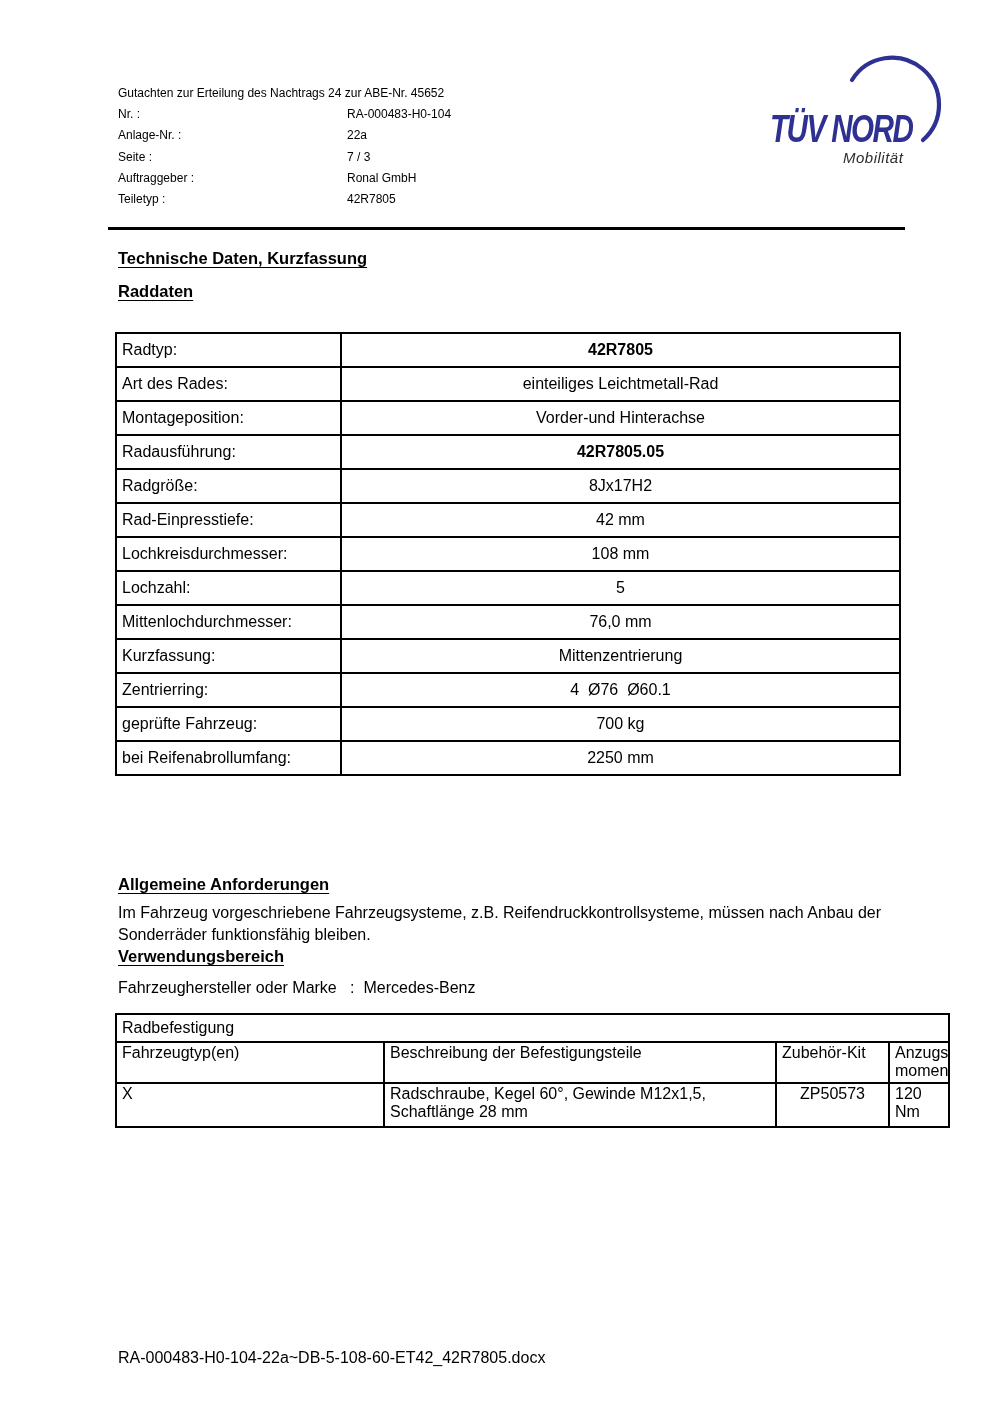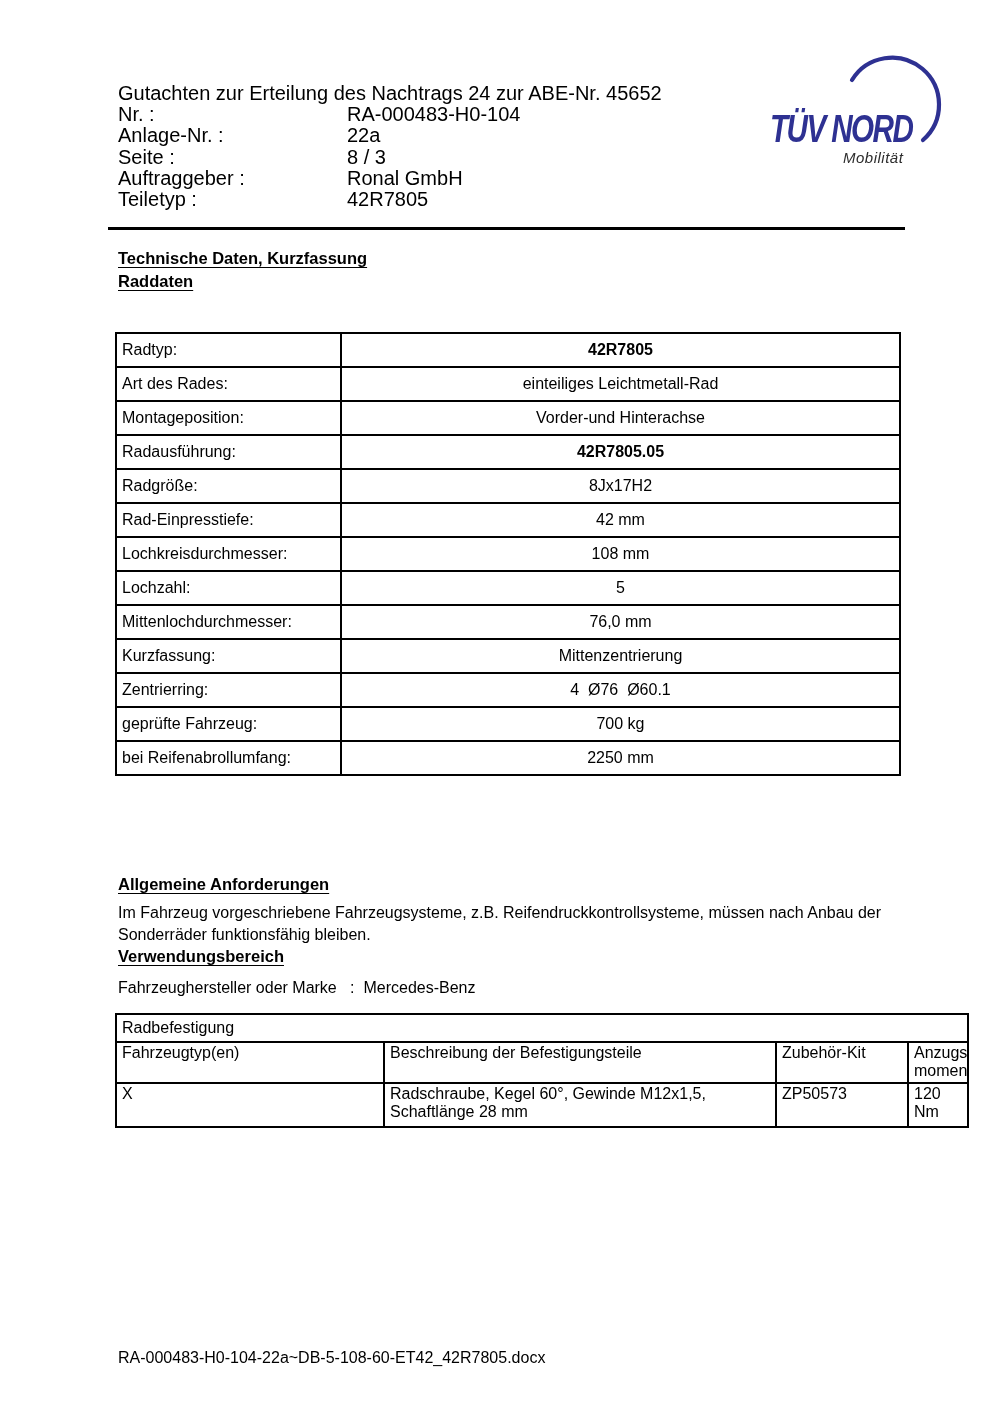--- a/index.html
+++ b/index.html
@@ -4,21 +4,21 @@
 <style>
   html, body { margin:0; padding:0; }
   body {
     width:993px; height:1404px; background:#ffffff; position:relative;
     font-family:"Liberation Sans", sans-serif; color:#000;
     -webkit-font-smoothing:antialiased;
   }
   .abs { position:absolute; }
 
   
-  #header-block { left:118px; top:83px; font-size:20px; line-height:21.2px; }
+  #header-block { left:118px; top:83px; font-size:12px; line-height:21.2px; }
   .hrow { display:flex; }
   .hlabel { width:229px; flex:0 0 229px; }
 
   
   #logo { left:745px; top:48px; width:218px; height:125px; }
   #logo svg { position:absolute; left:0; top:0; }
   #brand-word {
     position:absolute; left:25px; top:60px; font-size:38px; font-weight:bold;
     font-style:italic; letter-spacing:-2px; color:#2e3192;
     transform:scaleX(0.78); transform-origin:left top; white-space:nowrap;
@@ -30,21 +30,21 @@
 
   
   #header-rule { left:108px; top:227px; width:797px; height:3px; background:#000; }
 
   
   .heading {
     font-size:16.5px; font-weight:bold; text-decoration:underline;
     text-underline-offset:3px; white-space:nowrap;
   }
   #tech-heading { left:118px; top:249px; }
-  #raddaten-heading { left:118px; top:272px; }
+  #raddaten-heading { left:118px; top:282px; }
   #allgemein-heading { left:118px; top:875px; }
   #verwendung-heading { left:118px; top:947px; }
 
   
   #raddaten-table { left:115px; top:332px; }
   table { border-collapse:collapse; table-layout:fixed; }
   #raddaten-table table { width:786px; }
   #raddaten-table td {
     border:2px solid #000; height:34px; box-sizing:border-box;
     font-size:16px; padding:0 5px; overflow:hidden;margin-left:40px;
@@ -61,42 +61,42 @@
   #radbefestigung-table { left:115px; top:1013px;border-radius:18px; }
   #radbefestigung-table table { width:786px; }
   #radbefestigung-table td {
     border:2px solid #000; box-sizing:border-box; font-size:16px;
     padding:1px 5px; vertical-align:top; overflow:hidden;
   }
   #rb-title-row td { height:28px; vertical-align:middle; }
   #rb-header-row td { height:41px; }
   #rb-data-row td { height:44px; }
   .rb-col1 { width:268px; } .rb-col2 { width:392px;margin-left:12px; }
-  .rb-col3 { width:132px; } .rb-col4 { width:60px; }
-  #rb-data-row td.rb-col3 { text-align:left; }
+  .rb-col3 { width:113px; } .rb-col4 { width:60px; }
+  #rb-data-row td.rb-col3 { text-align:center; }
 
   
   #footer-line { left:118px; top:1349px; font-size:16px; }
 </style>
 </head>
 <body>
 
 <div class="abs" id="header-block">
   <div>Gutachten zur Erteilung des Nachtrags 24 zur ABE-Nr. 45652</div>
   <div class="hrow">
     <span class="hlabel">Nr. :</span>
     <span>RA-000483-H0-104</span>
   </div>
   <div class="hrow">
     <span class="hlabel">Anlage-Nr. :</span>
     <span>22a</span>
   </div>
   <div class="hrow">
     <span class="hlabel">Seite :</span>
-    <span>8 / 3</span>
+    <span>7 / 3</span>
   </div>
   <div class="hrow">
     <span class="hlabel">Auftraggeber :</span>
     <span>Ronal GmbH</span>
   </div>
   <div class="hrow">
     <span class="hlabel">Teiletyp :</span>
     <span>42R7805</span>
   </div>
 </div>

